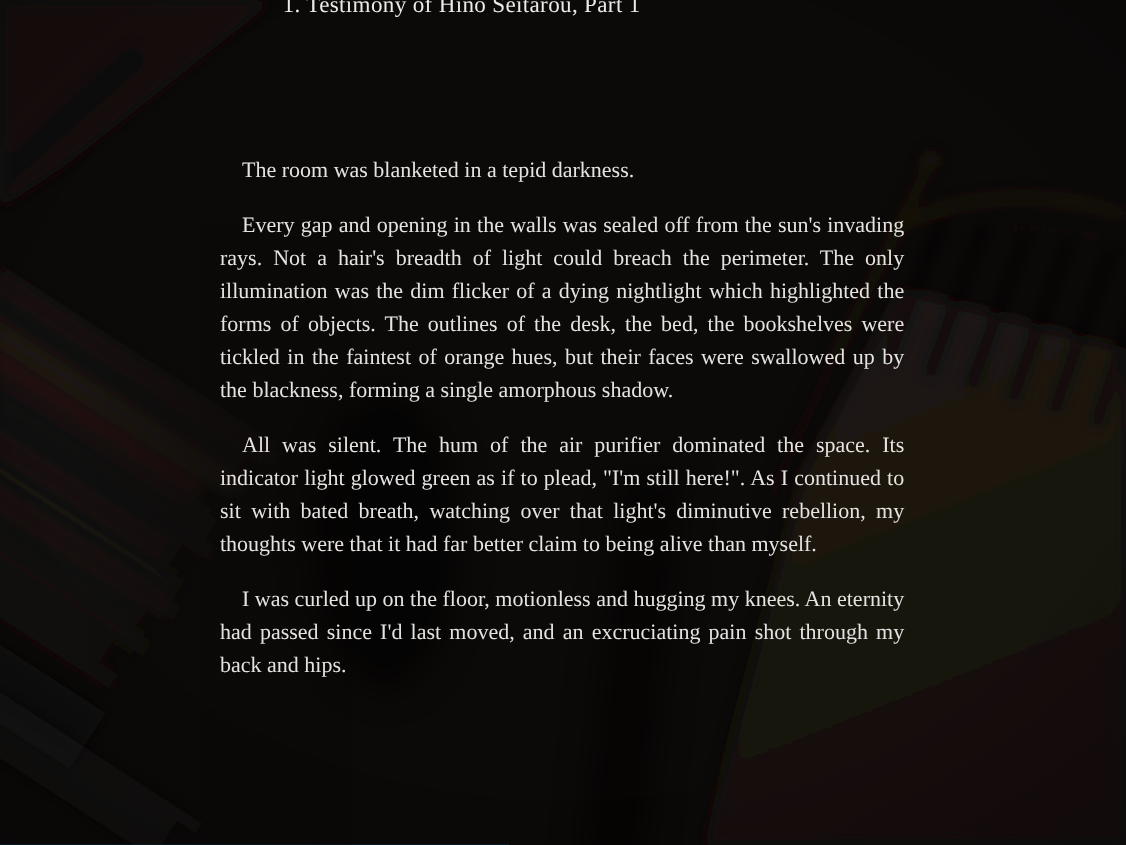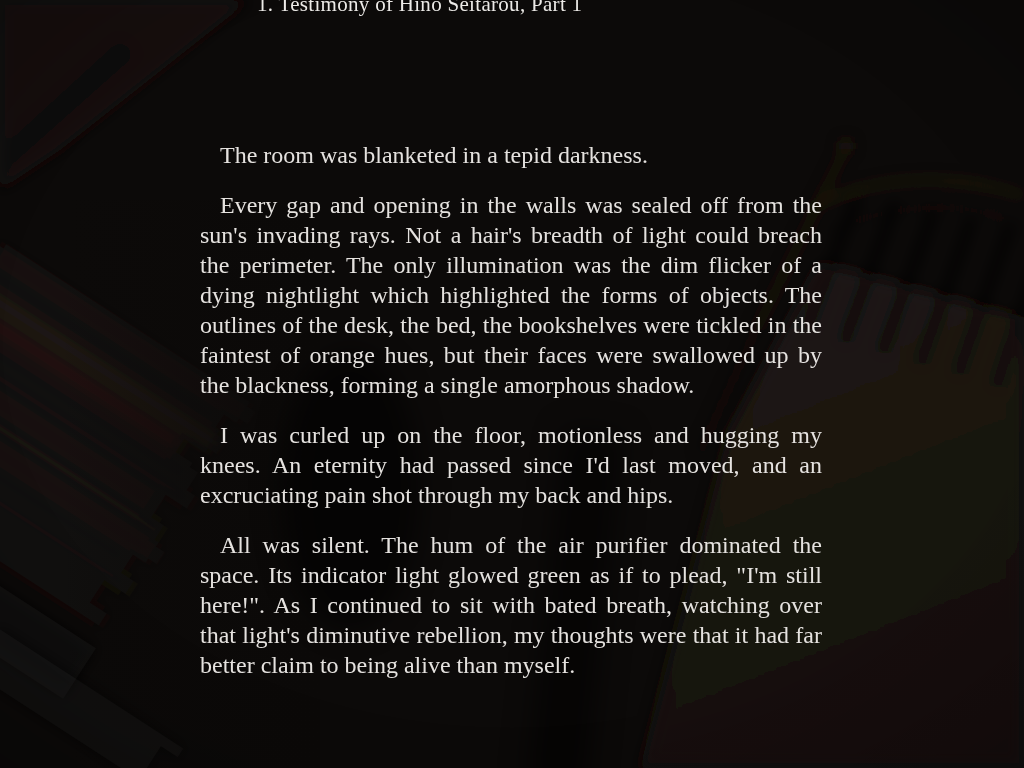--- a/index.html
+++ b/index.html
@@ -38,21 +38,21 @@
     color: #eceae7;
     letter-spacing: 0.3px;
     white-space: nowrap;
   }
   #story {
     position: absolute;
     left: 200px;
     top: 140px;
     width: 622px;
     font-family: "Liberation Serif", "DejaVu Serif", serif;
-    font-size: 24px;
+    font-size: 20px;
     line-height: 30px;
     color: #e5e2df;
     text-align: justify;
   }
   #story p {
     margin: 0 0 20px 0;
     text-indent: 20px;
   }
   #story p.dim {
     color: #97938f;
@@ -145,17 +145,17 @@
     </g>
 
     <rect x="0" y="0" width="1024" height="768" fill="url(#vignette)"></rect>
   </svg>
 
   <h1 id="chapter-title">1. Testimony of Hino Seitarou, Part 1</h1>
 
   <div id="story">
     <p>The room was blanketed in a tepid darkness.</p>
     <p>Every gap and opening in the walls was sealed off from the sun's invading rays. Not a hair's breadth of light could breach the perimeter. The only illumination was the dim flicker of a dying nightlight which highlighted the forms of objects. The outlines of the desk, the bed, the bookshelves were tickled in the faintest of orange hues, but their faces were swallowed up by the blackness, forming a single amorphous shadow.</p>
+    <p>All was silent. The hum of the air purifier dominated the space. Its indicator light glowed green as if to plead, "I'm still here!". As I continued to sit with bated breath, watching over that light's diminutive rebellion, my thoughts were that it had far better claim to being alive than myself.</p>
     <p>I was curled up on the floor, motionless and hugging my knees. An eternity had passed since I'd last moved, and an excruciating pain shot through my back and hips.</p>
-    <p>All was silent. The hum of the air purifier dominated the space. Its indicator light glowed green as if to plead, "I'm still here!". As I continued to sit with bated breath, watching over that light's diminutive rebellion, my thoughts were that it had far better claim to being alive than myself.</p>
   </div>
 
 </div>
 
 </body></html>

